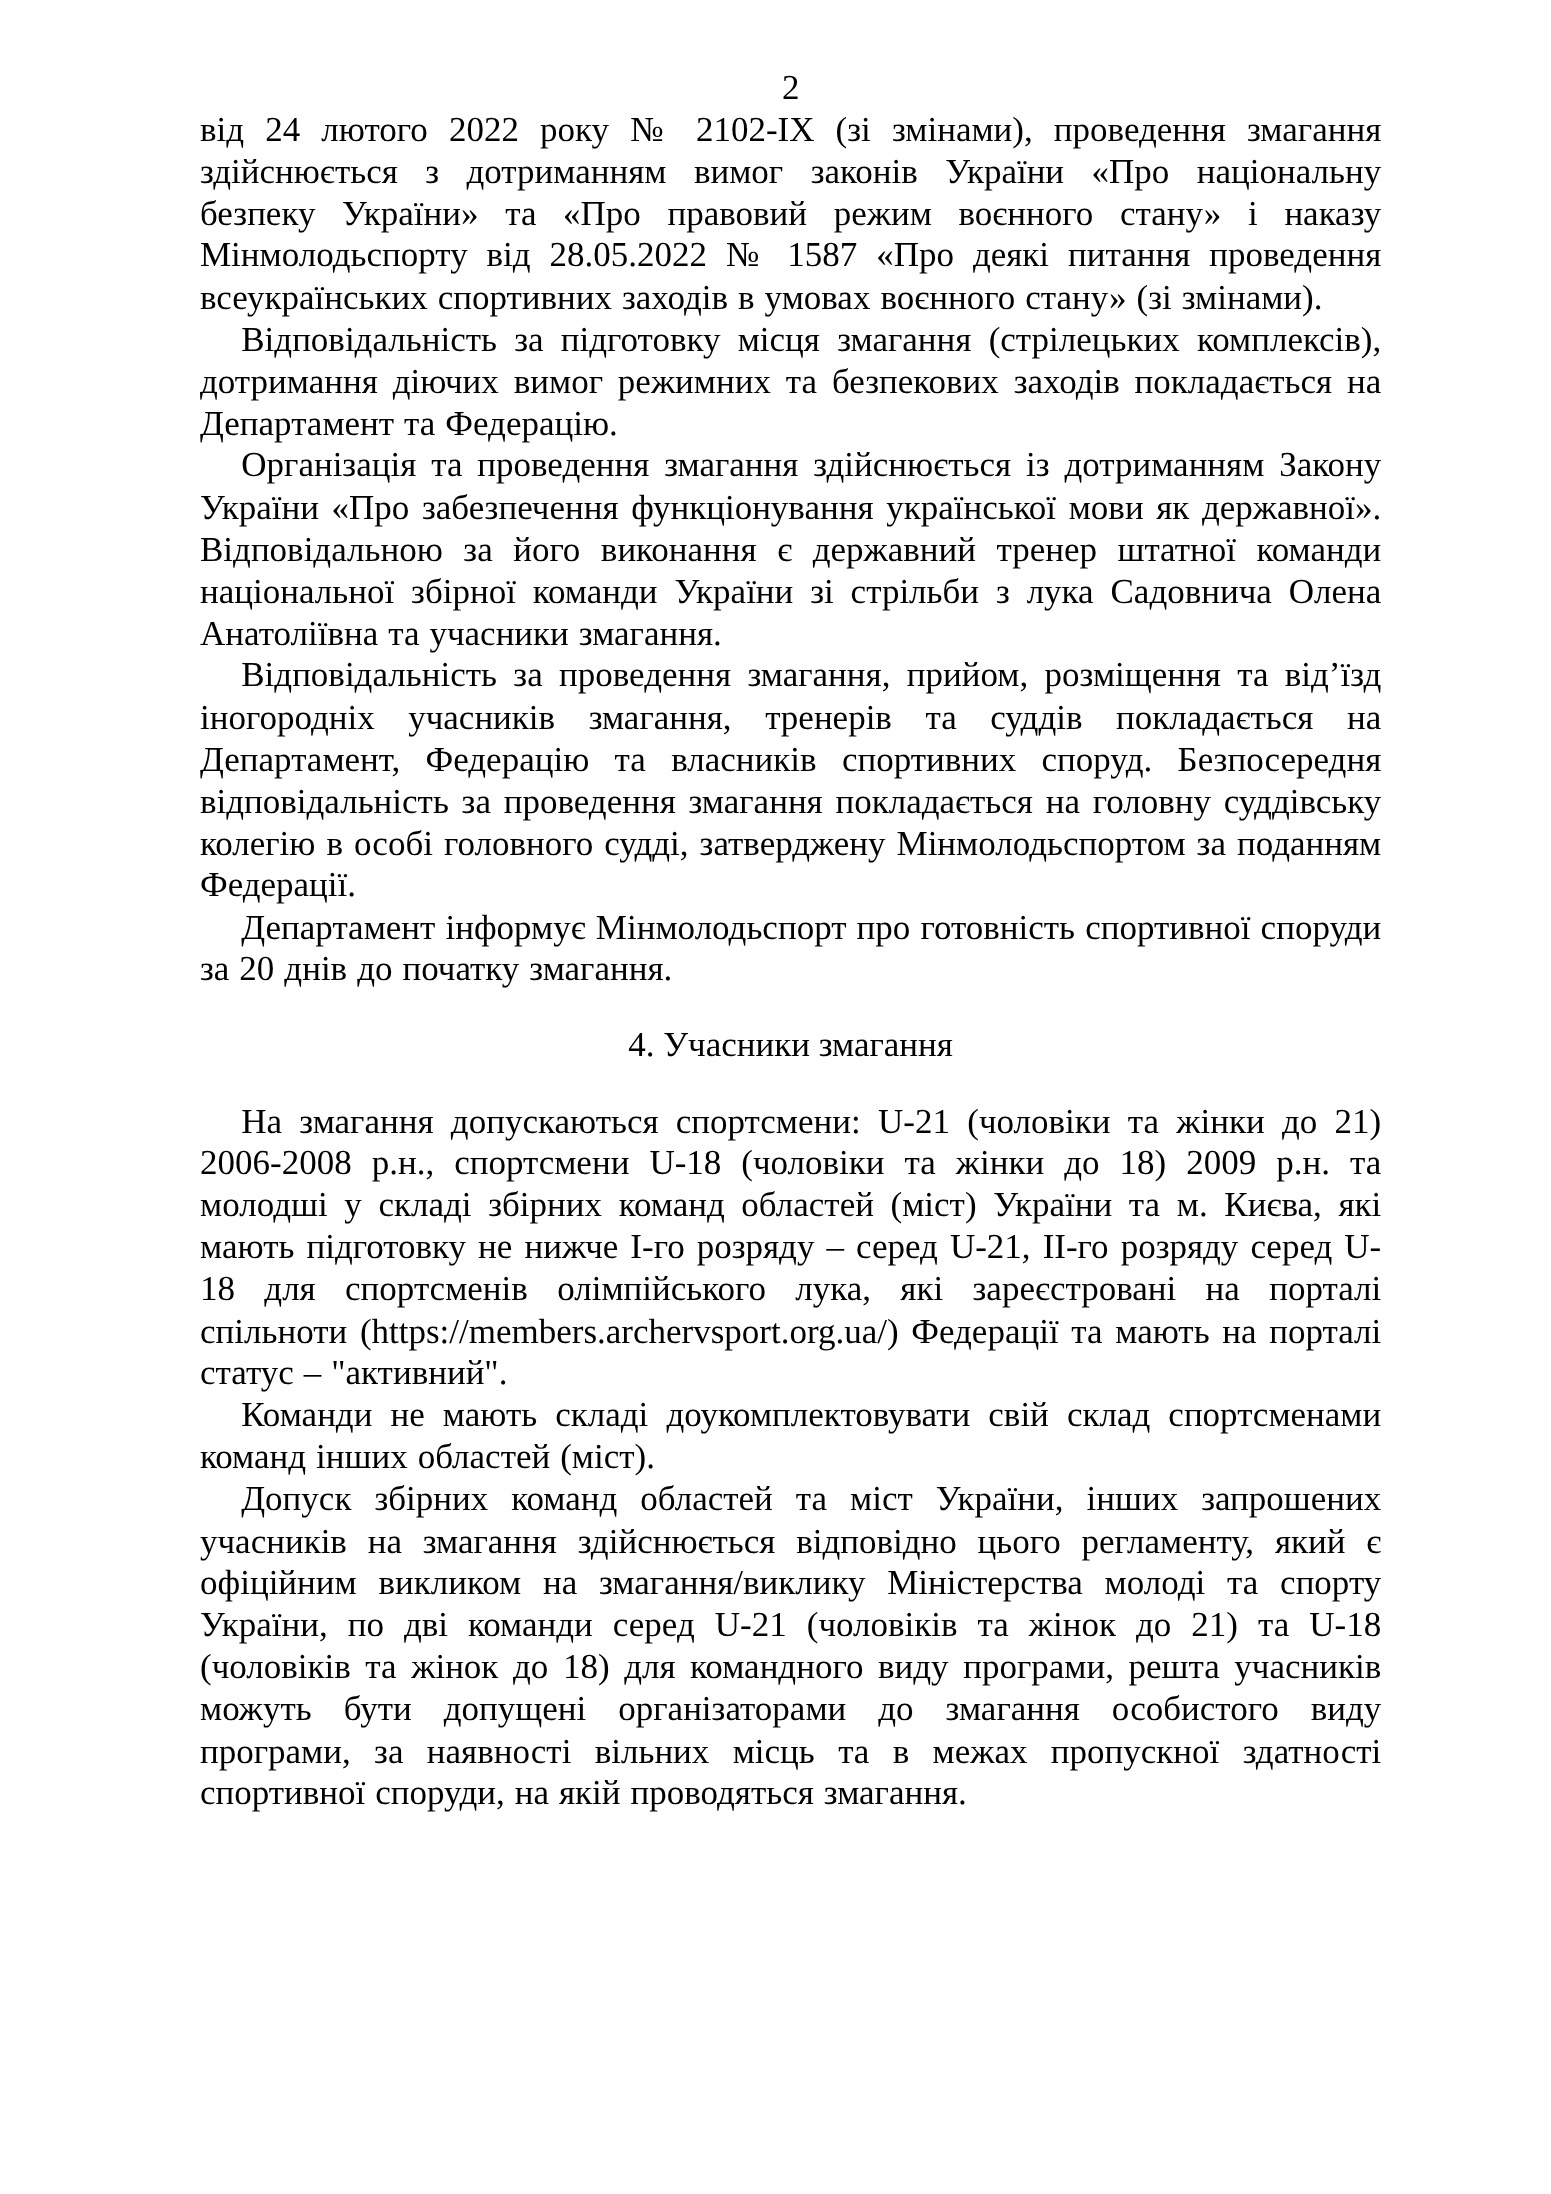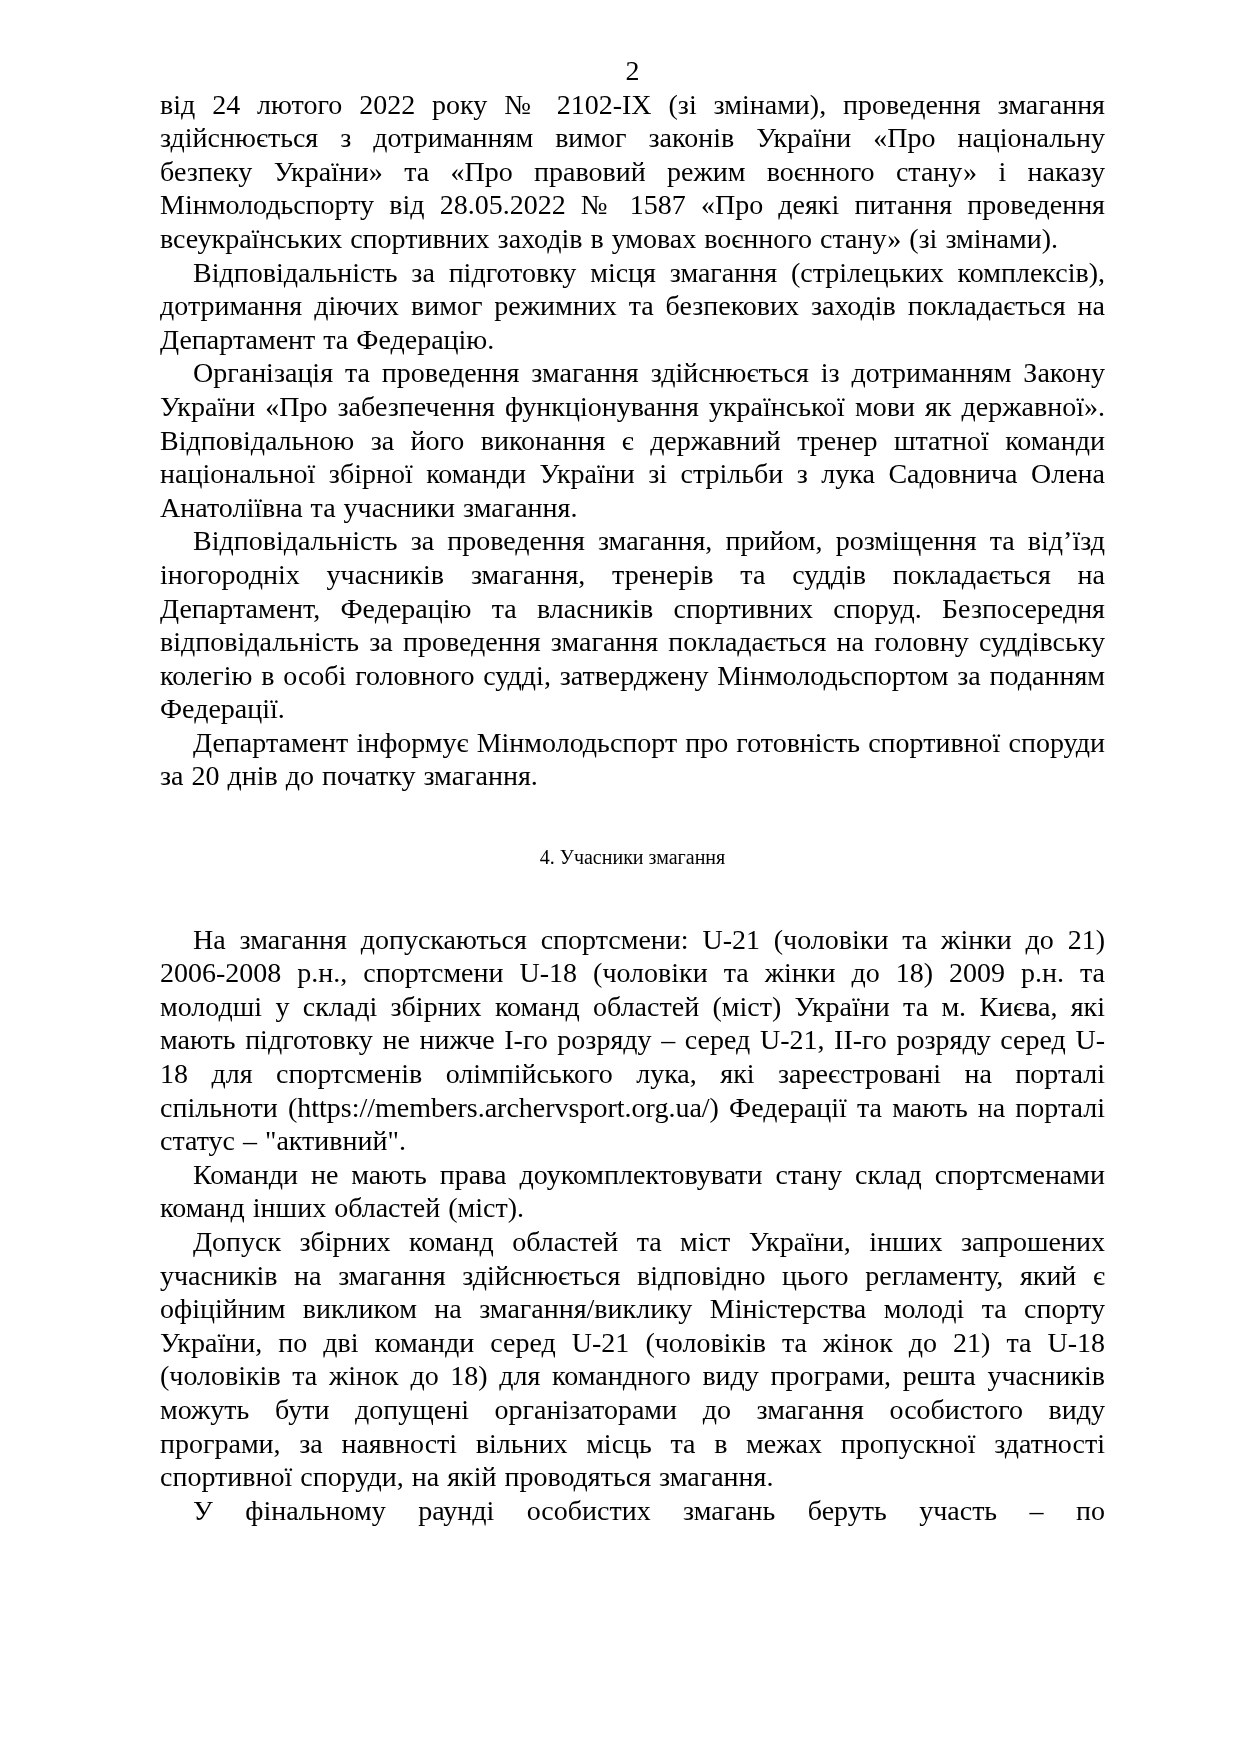--- a/index.html
+++ b/index.html
@@ -21,40 +21,39 @@
     text-align: center;
   }
   .para {
     text-align: justify;
     text-indent: 33px;
     word-spacing: 1px;
   }
   .para.no-indent { text-indent: 0; }
   .heading {
     font-weight: normal;
-    font-size: 20px;
+    font-size: 28px;
     line-height: 33.6px;
     text-align: center;
-    margin: 48px 0;
+    margin: 27px 0;
   }
   .fill-last {
     text-align-last: justify;
   }
 </style>
 </head>
 <body>
 
 <div class="page">
   <div class="page-number">2</div>
 
   <p class="para no-indent">від 24 лютого 2022 року № 2102-IX (зі змінами), проведення змагання здійснюється з дотриманням вимог законів України «Про національну безпеку України» та «Про правовий режим воєнного стану» і наказу Мінмолодьспорту від 28.05.2022 № 1587 «Про деякі питання проведення всеукраїнських спортивних заходів в умовах воєнного стану» (зі змінами).</p>
   <p class="para">Відповідальність за підготовку місця змагання (стрілецьких комплексів), дотримання діючих вимог режимних та безпекових заходів покладається на Департамент та Федерацію.</p>
   <p class="para">Організація та проведення змагання здійснюється із дотриманням Закону України «Про забезпечення функціонування української мови як державної». Відповідальною за його виконання є державний тренер штатної команди національної збірної команди України зі стрільби з лука Садовнича Олена Анатоліївна та учасники змагання.</p>
   <p class="para">Відповідальність за проведення змагання, прийом, розміщення та від’їзд іногородніх учасників змагання, тренерів та суддів покладається на Департамент, Федерацію та власників спортивних споруд. Безпосередня відповідальність за проведення змагання покладається на головну суддівську колегію в особі головного судді, затверджену Мінмолодьспортом за поданням Федерації.</p>
   <p class="para">Департамент інформує Мінмолодьспорт про готовність спортивної споруди за 20 днів до початку змагання.</p>
 
   <h2 class="heading">4. Учасники змагання</h2>
 
   <p class="para">На змагання допускаються спортсмени: U-21 (чоловіки та жінки до 21) 2006-2008 р.н., спортсмени U-18 (чоловіки та жінки до 18) 2009 р.н. та молодші у складі збірних команд областей (міст) України та м. Києва, які мають підготовку не нижче І-го розряду – серед U-21, ІІ-го розряду серед U-18 для спортсменів олімпійського лука, які зареєстровані на порталі спільноти (https://members.archervsport.org.ua/) Федерації та мають на порталі статус – "активний".</p>
-  <p class="para">Команди не мають права доукомплектовувати стану склад спортсменами команд інших областей (міст).</p>
+  <p class="para">Команди не мають складі доукомплектовувати свій склад спортсменами команд інших областей (міст).</p>
   <p class="para">Допуск збірних команд областей та міст України, інших запрошених учасників на змагання здійснюється відповідно цього регламенту, який є офіційним викликом на змагання/виклику Міністерства молоді та спорту України, по дві команди серед U-21 (чоловіків та жінок до 21) та U-18 (чоловіків та жінок до 18) для командного виду програми, решта учасників можуть бути допущені організаторами до змагання особистого виду програми, за наявності вільних місць та в межах пропускної здатності спортивної споруди, на якій проводяться змагання.</p>
-  <p class="para fill-last">У фінальному раунді особистих змагань беруть участь – по</p>
 </div>
 
 </body></html>

